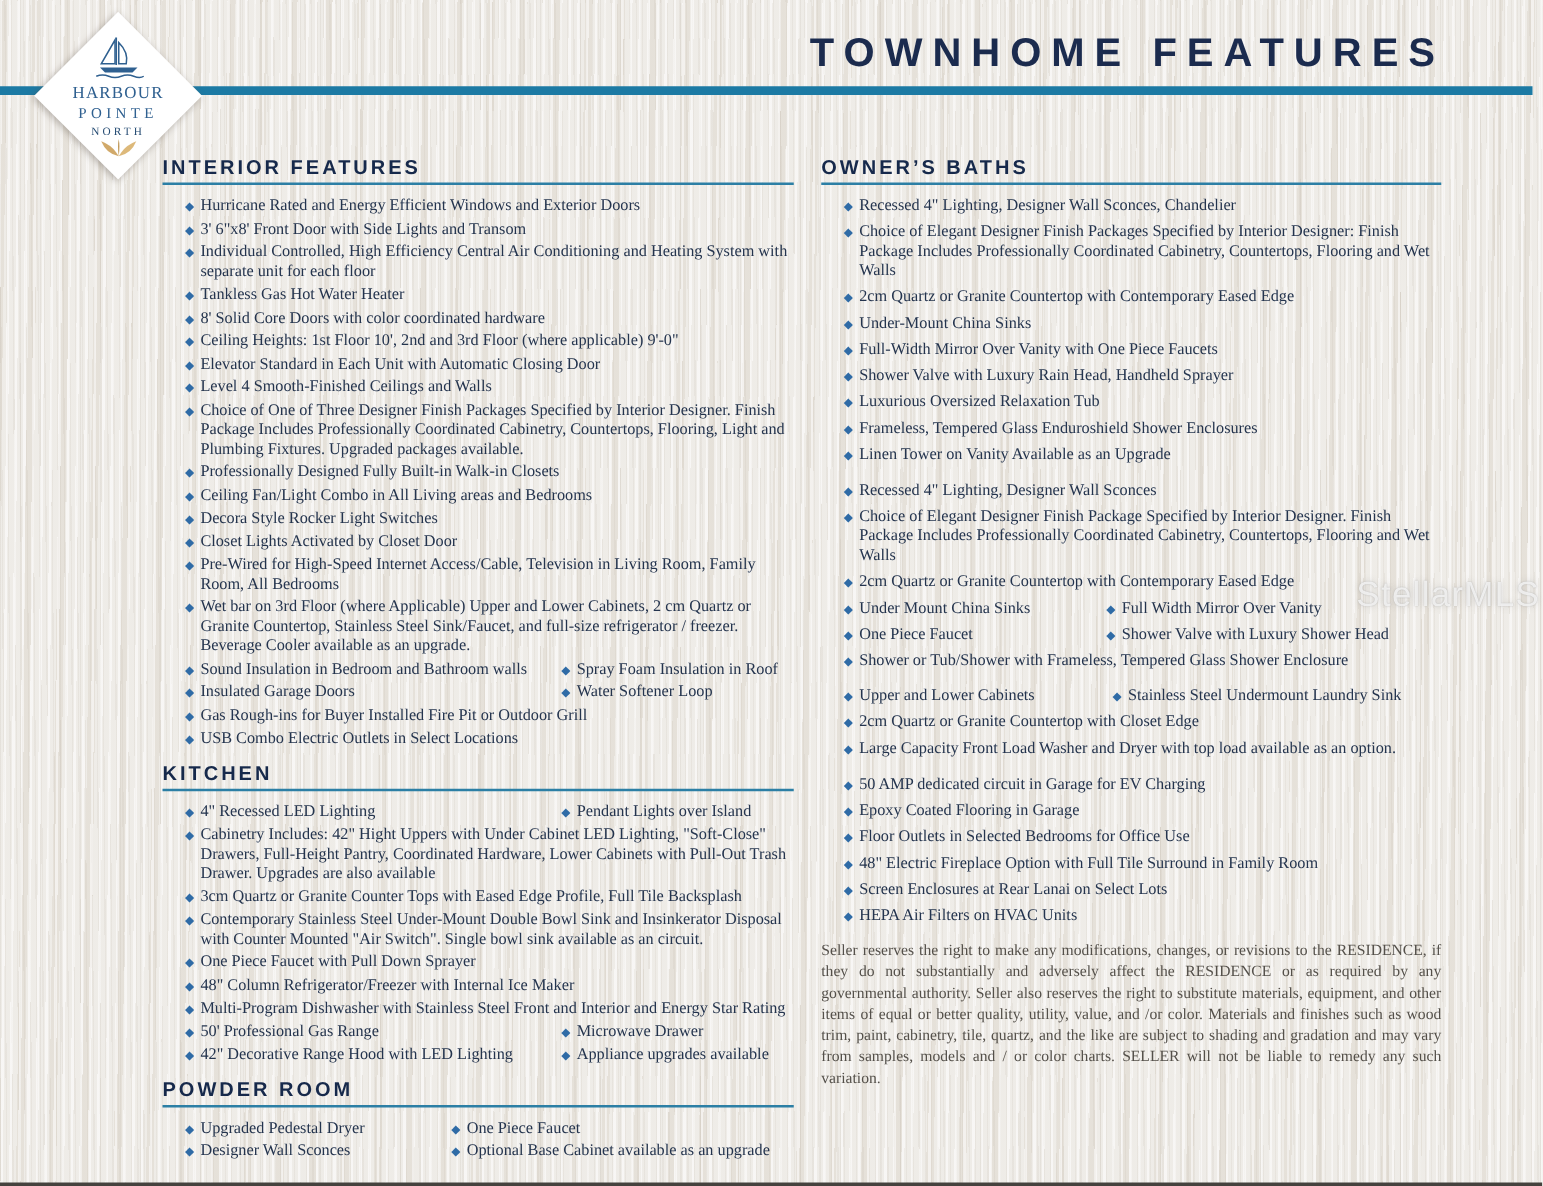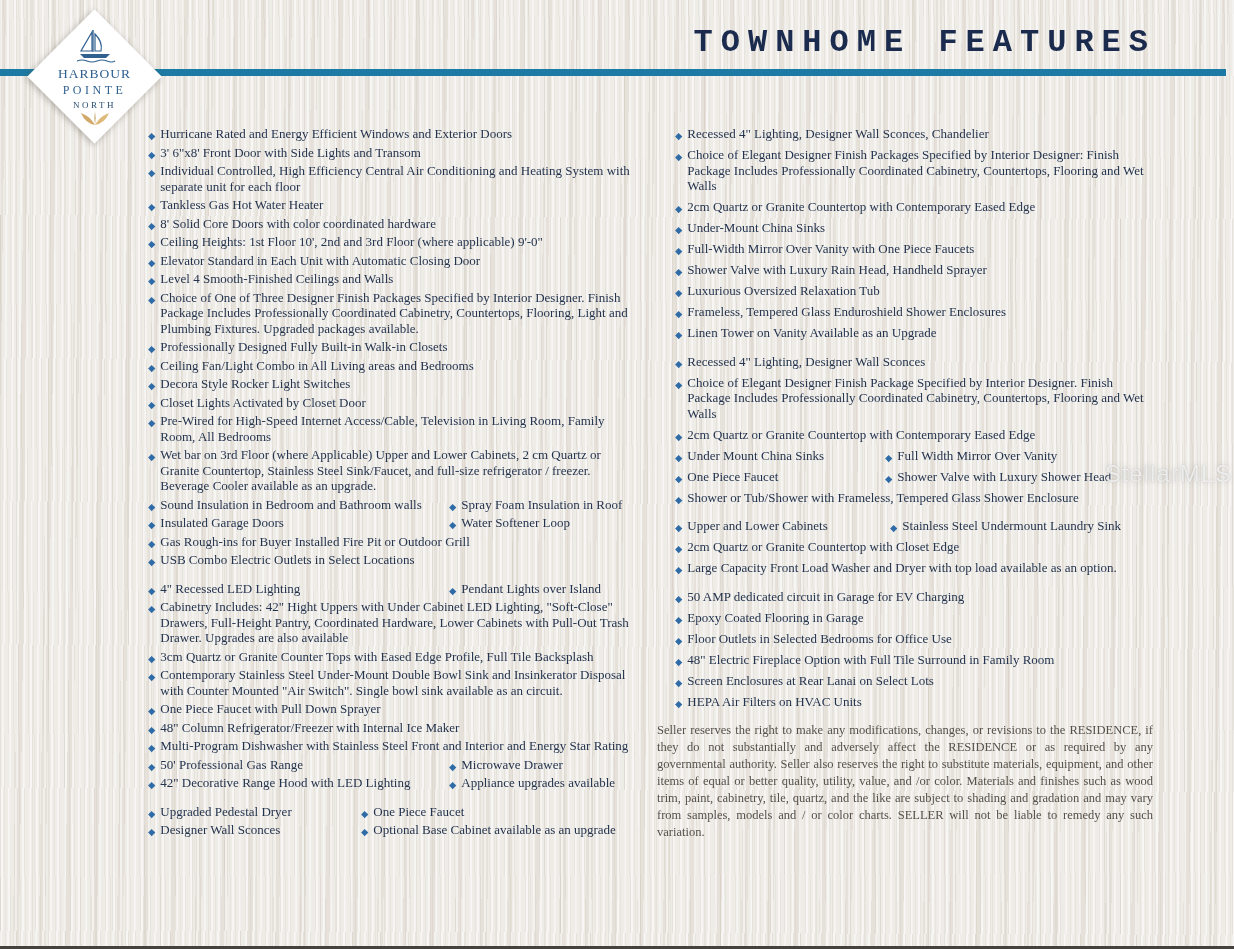--- a/index.html
+++ b/index.html
@@ -15,21 +15,21 @@
       repeating-linear-gradient(90.8deg, rgba(222,216,206,.5) 0 6px, rgba(240,238,234,.5) 6px 26px);
     font-family:"Liberation Serif",serif;
     color:#24344e;
   }
   .page::after{content:"";position:absolute;left:0;right:0;bottom:0;height:3px;background:#45423e;}
 
   .top-rule{position:absolute;top:69px;left:0;right:8px;height:7px;background:#1c7aa4;z-index:1;}
 
   .page-title{
     position:absolute;top:24px;right:78px;margin:0;z-index:2;
-    font-family:Liberation Mono, monospace;font-weight:700;font-size:32px;
+    font-family:Liberation Sans, sans-serif;font-weight:700;font-size:32px;
     letter-spacing:8px;color:#1b2b4e;white-space:nowrap;
   }
 
   
   .logo{position:absolute;left:47px;top:29px;width:95px;height:95px;z-index:3;
         background:#fff;transform:rotate(45deg);box-shadow:0 2px 6px rgba(90,80,70,.4);}
   .logo-inner{position:absolute;left:-12px;top:-12px;width:119px;height:119px;
         transform:rotate(-45deg);display:flex;flex-direction:column;align-items:center;justify-content:center;}
   .logo-line1{font-size:13.5px;letter-spacing:1px;color:#2f6090;margin-top:2px;}
   .logo-line2{font-size:12px;letter-spacing:3.5px;color:#2f6090;margin-top:1px;}
@@ -60,21 +60,21 @@
   [data-section="guest-bathrooms"] .pair-first{flex-basis:204px;}
   [data-section="laundry"] .pair-first{flex-basis:209px;}
 
   .disclaimer{
     margin:10px 0 0;font-size:12.5px;line-height:17px;color:#54504a;
     text-align:justify;
   }
 
   .watermark{
     position:absolute;top:460px;right:2px;z-index:4;
-    font-family:"Liberation Sans",sans-serif;font-size:24px;letter-spacing:1px;
+    font-family:"Liberation Sans",sans-serif;font-size:28px;letter-spacing:1px;
     color:rgba(255,255,255,.78);
     text-shadow:0 0 1px rgba(140,140,140,.65), 0 0 6px rgba(120,120,120,.25);
   }
 </style>
 </head>
 <body>
 
 <div class="page">
 
   <div class="top-rule"></div>
@@ -98,20 +98,21 @@
         <path d="M18 15 Q28 13 32 3 Q24 6 20 12" fill="#d7ad63" opacity=".85"></path>
         <path d="M18 15 Q17 7 18 1 Q19 7 18 15" fill="#b98c43"></path>
       </svg>
     </div>
   </div>
 
   <div class="content">
     <div class="col-left">
       <div>
           <section class="fsec" data-section="interior-features">
+            <div class="sec-title">INTERIOR FEATURES</div>
             <div class="item">
               <span class="entry">
                 <span class="bullet">◆</span>
                 <span class="txt">Hurricane Rated and Energy Efficient Windows and Exterior Doors</span>
               </span>
             </div>
             <div class="item">
               <span class="entry">
                 <span class="bullet">◆</span>
                 <span class="txt">3' 6"x8' Front Door with Side Lights and Transom</span>
@@ -222,20 +223,21 @@
               </span>
             </div>
             <div class="item">
               <span class="entry">
                 <span class="bullet">◆</span>
                 <span class="txt">USB Combo Electric Outlets in Select Locations</span>
               </span>
             </div>
           </section>
           <section class="fsec" data-section="kitchen">
+            <div class="sec-title">KITCHEN</div>
             <div class="item pair">
               <span class="entry pair-first">
                 <span class="bullet">◆</span>
                 <span class="txt">4" Recessed LED Lighting</span>
               </span>
               <span class="entry">
                 <span class="bullet">◆</span>
                 <span class="txt">Pendant Lights over Island</span>
               </span>
             </div>
@@ -290,20 +292,21 @@
                 <span class="bullet">◆</span>
                 <span class="txt">42" Decorative Range Hood with LED Lighting</span>
               </span>
               <span class="entry">
                 <span class="bullet">◆</span>
                 <span class="txt">Appliance upgrades available</span>
               </span>
             </div>
           </section>
           <section class="fsec" data-section="powder-room">
+            <div class="sec-title">POWDER ROOM</div>
             <div class="item pair">
               <span class="entry pair-first">
                 <span class="bullet">◆</span>
                 <span class="txt">Upgraded Pedestal Dryer</span>
               </span>
               <span class="entry">
                 <span class="bullet">◆</span>
                 <span class="txt">One Piece Faucet</span>
               </span>
             </div>
@@ -316,20 +319,21 @@
                 <span class="bullet">◆</span>
                 <span class="txt">Optional Base Cabinet available as an upgrade</span>
               </span>
             </div>
           </section>
         </div>
     </div>
     <div class="col-right">
       <div>
           <section class="fsec" data-section="owners-baths">
+            <div class="sec-title">OWNER’S BATHS</div>
             <div class="item">
               <span class="entry">
                 <span class="bullet">◆</span>
                 <span class="txt">Recessed 4" Lighting, Designer Wall Sconces, Chandelier</span>
               </span>
             </div>
             <div class="item">
               <span class="entry">
                 <span class="bullet">◆</span>
                 <span class="txt">Choice of Elegant Designer Finish Packages Specified by Interior Designer: Finish Package Includes Professionally Coordinated Cabinetry, Countertops, Flooring and Wet Walls</span>

